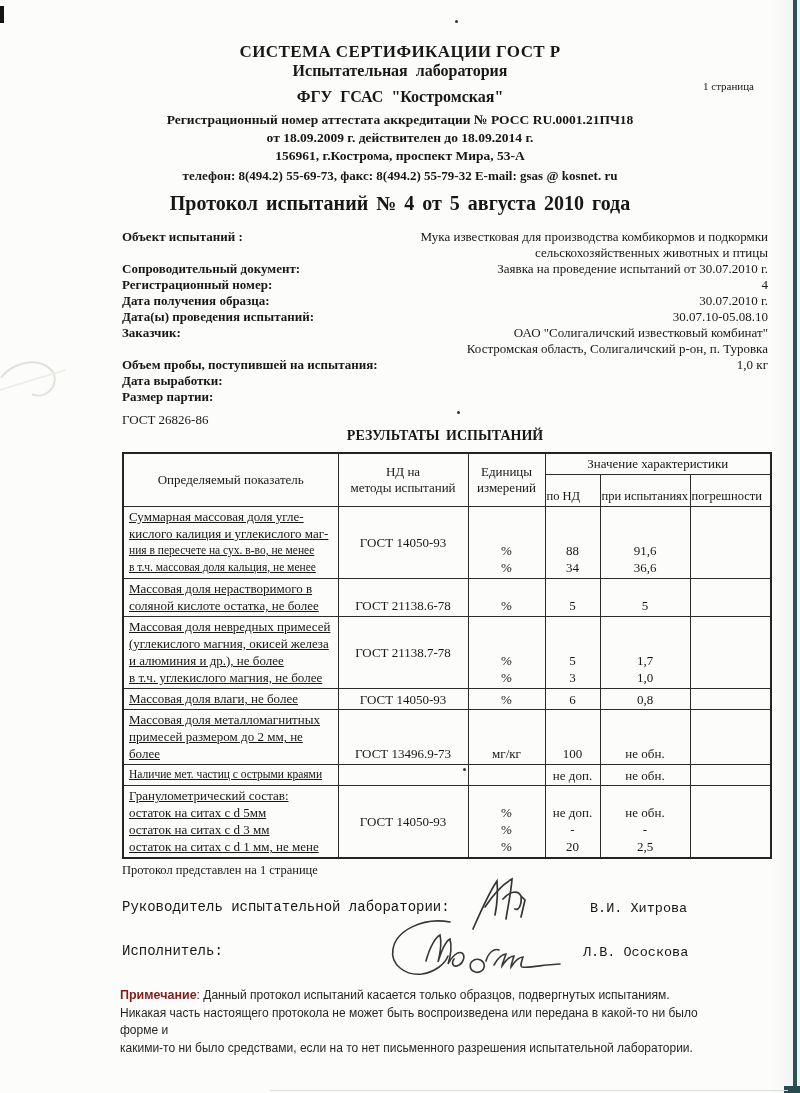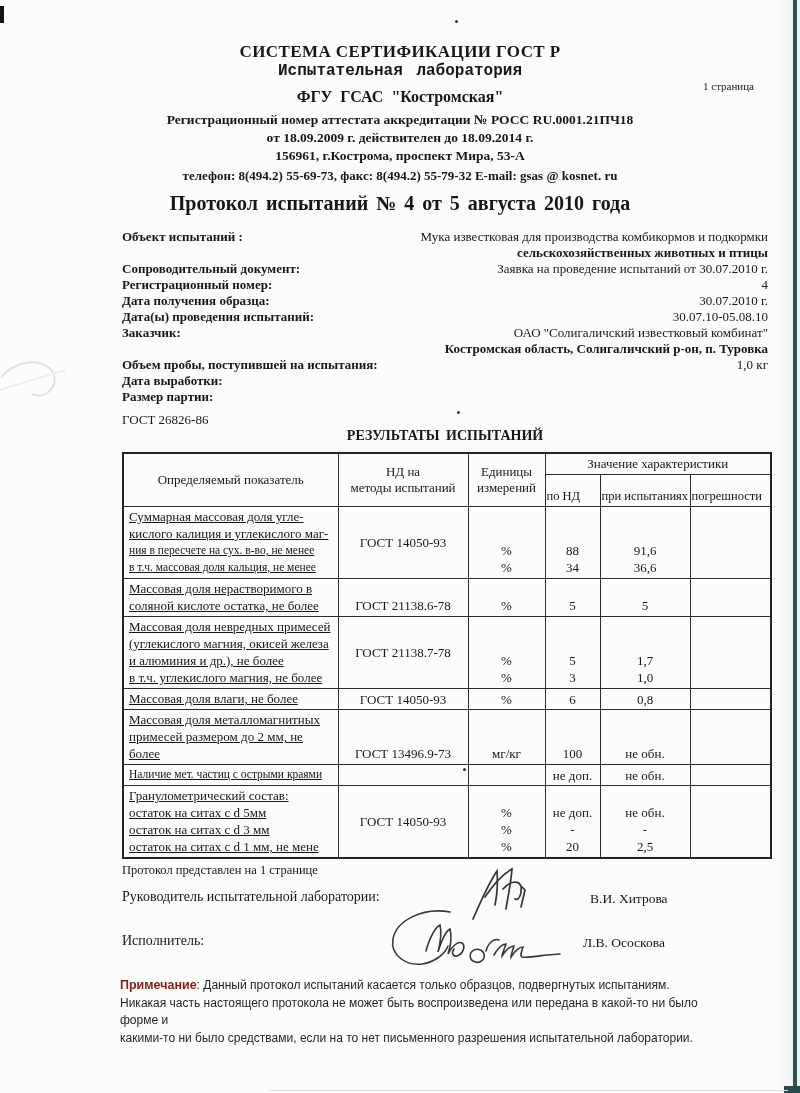--- a/index.html
+++ b/index.html
@@ -20,37 +20,37 @@
   .bottom-line { position:absolute; left:270px; right:12px; bottom:2px; height:1px; background:#d9dedc; }
   .pencil-curve { position:absolute; left:0; top:348px; }
   .speck { position:absolute; border-radius:50%; background:#333; }
   .speck1 { left:455px; top:20px; width:3px; height:3px; }
   .speck2 { left:457px; top:411px; width:3px; height:3px; }
   .speck3 { left:463px; top:768px; width:3px; height:3px; }
 
   
   .doc-header { position:absolute; top:42px; left:60px; width:680px; text-align:center; }
   .h-system  { font-size:17px; font-weight:bold; letter-spacing:.4px; }
-  .h-labtype { font-size:16px; font-weight:bold; word-spacing:4px; margin-bottom:8px;font-family:Liberation Mono, monospace; }
+  .h-labtype { font-size:16px; font-weight:bold; word-spacing:4px; margin-bottom:8px; }
   .h-labname { font-size:16px; font-weight:bold; word-spacing:4px; margin-bottom:6px; }
   .h-accr    { font-size:13.5px; font-weight:bold; margin-bottom:2px; }
   .h-valid   { font-size:13.5px; font-weight:bold; margin-bottom:2px; }
   .h-addr    { font-size:13.5px; font-weight:bold; margin-bottom:4px; }
   .h-contact { font-size:13px;   font-weight:bold; }
   .page-marker { position:absolute; top:80px; left:703px; font-size:11px; }
 
   .doc-title { position:absolute; top:192px; left:60px; width:680px; text-align:center;
     font-size:20px; font-weight:bold; word-spacing:3px; }
 
   
   .fields { position:absolute; top:229px; left:122px; width:646px; font-size:13px; line-height:16px; }
   .field-row { display:flex; justify-content:space-between; }
   .f-label { font-weight:bold; white-space:nowrap; }
   .f-value { text-align:right; }
-  .f-extra { text-align:right;font-weight:bold; }
+  .f-extra { text-align:right; }
   .gap-top { margin-top:7px; }
 
   
   .results-heading { position:absolute; top:428px; left:122px; width:646px; text-align:center;
     font-size:14px; font-weight:bold; word-spacing:3px; }
 
   .lower-block { position:absolute; top:452px; left:0; width:700px; }
   table.results { margin-left:122px; width:648px; border-collapse:collapse; font-size:13px;
     border:2px solid #242424; table-layout:fixed; }
   table.results th, table.results td { border:1.4px solid #2b2b2b; font-weight:normal; }
@@ -59,21 +59,21 @@
   td.c-name { text-align:left; padding:1px 2px 2px 5px; line-height:17px; vertical-align:top;text-decoration:underline; }
   td.c-mid  { text-align:center; line-height:17px; padding:1px 2px; }
   .vmid { vertical-align:middle; }
   .vbot { vertical-align:bottom; padding-bottom:2px !important; }
   .stack div { line-height:17px; }
   .small { font-size:11.5px; }
 
   .pages-note { margin:4px 0 0 122px; font-size:12.5px; }
 
   
-  .sig-area { position:relative; margin-left:122px; width:648px; height:84px; margin-top:3px; font-size:14px; }
+  .sig-area { position:relative; margin-left:122px; width:648px; height:84px; margin-top:13px; font-size:14px;font-family:Liberation Mono, monospace; }
   .sig-label-head { position:absolute; left:0; top:8px; }
   .sig-name-head  { position:absolute; left:468px; top:10px; font-size:13.5px; }
   .sig-label-exec { position:absolute; left:0; top:52px; }
   .sig-name-exec  { position:absolute; left:461px; top:54px; font-size:13.5px; }
   .sig1 { position:absolute; left:345px; top:-14px; }
   .sig2 { position:absolute; left:266px; top:24px; }
 
   
   .note { margin:12px 0 0 120px; width:606px; font-family:"Liberation Sans", sans-serif;
     font-size:12px; line-height:17.5px; color:#262626; }

